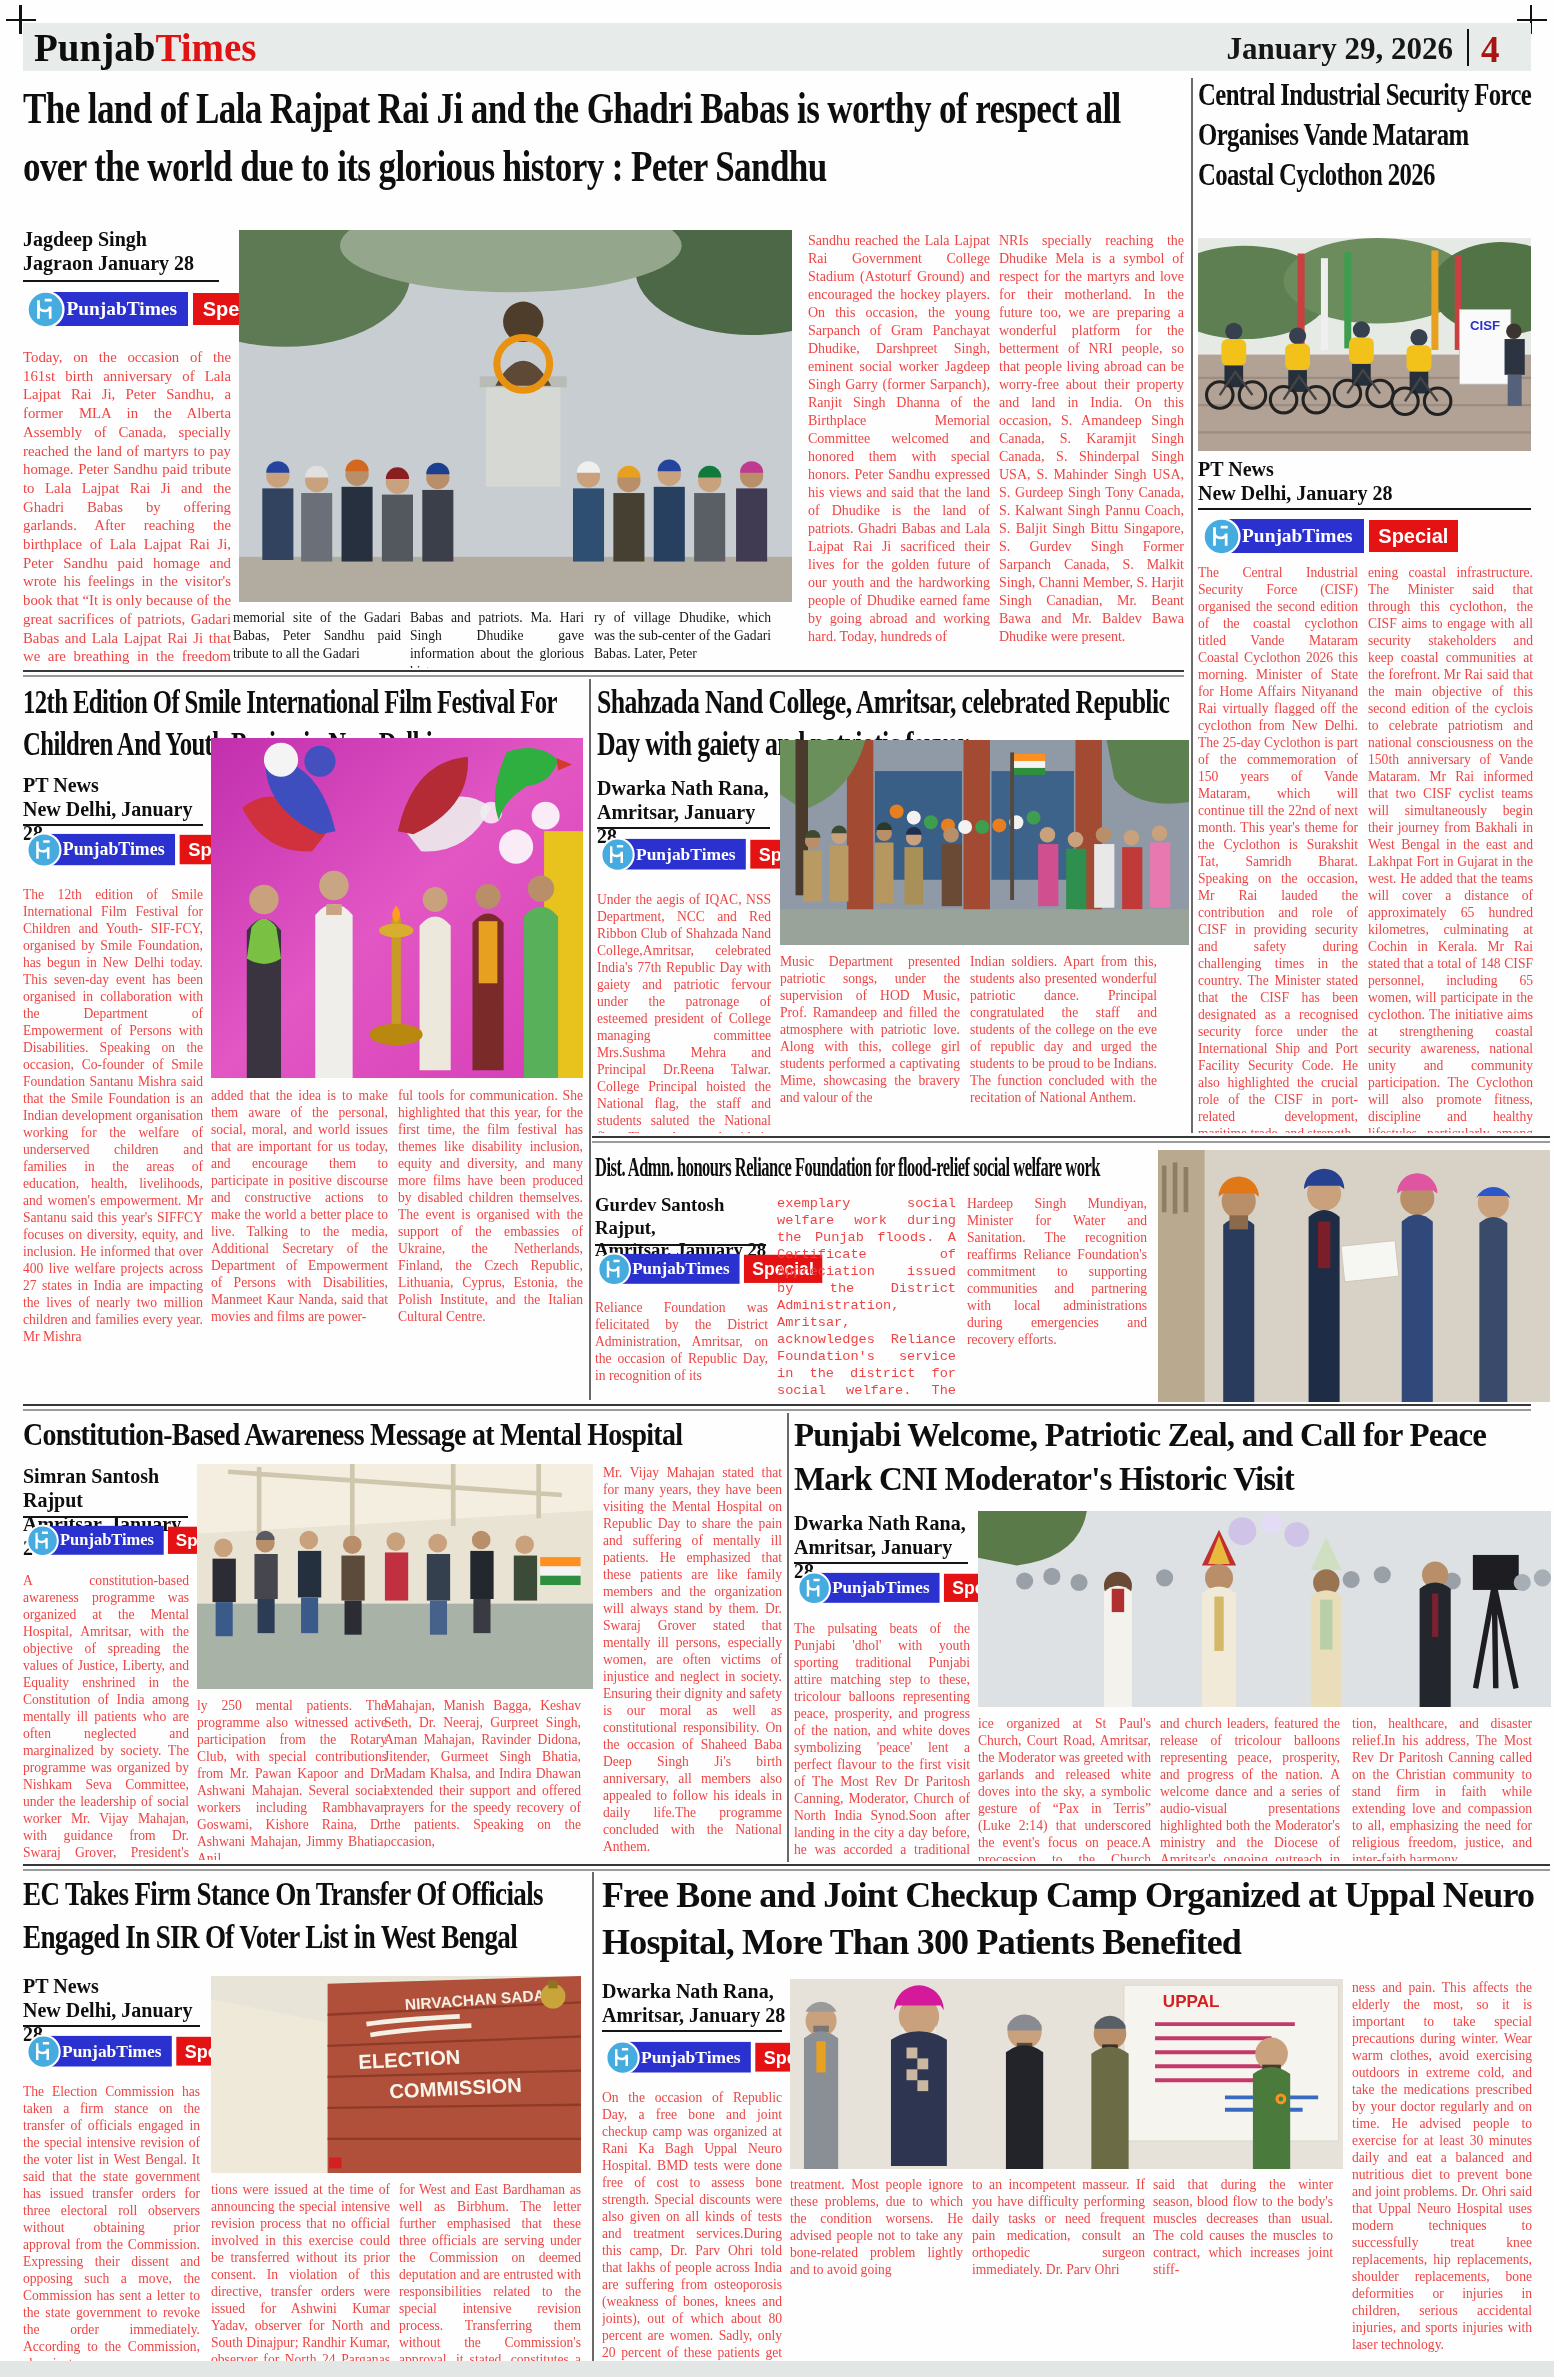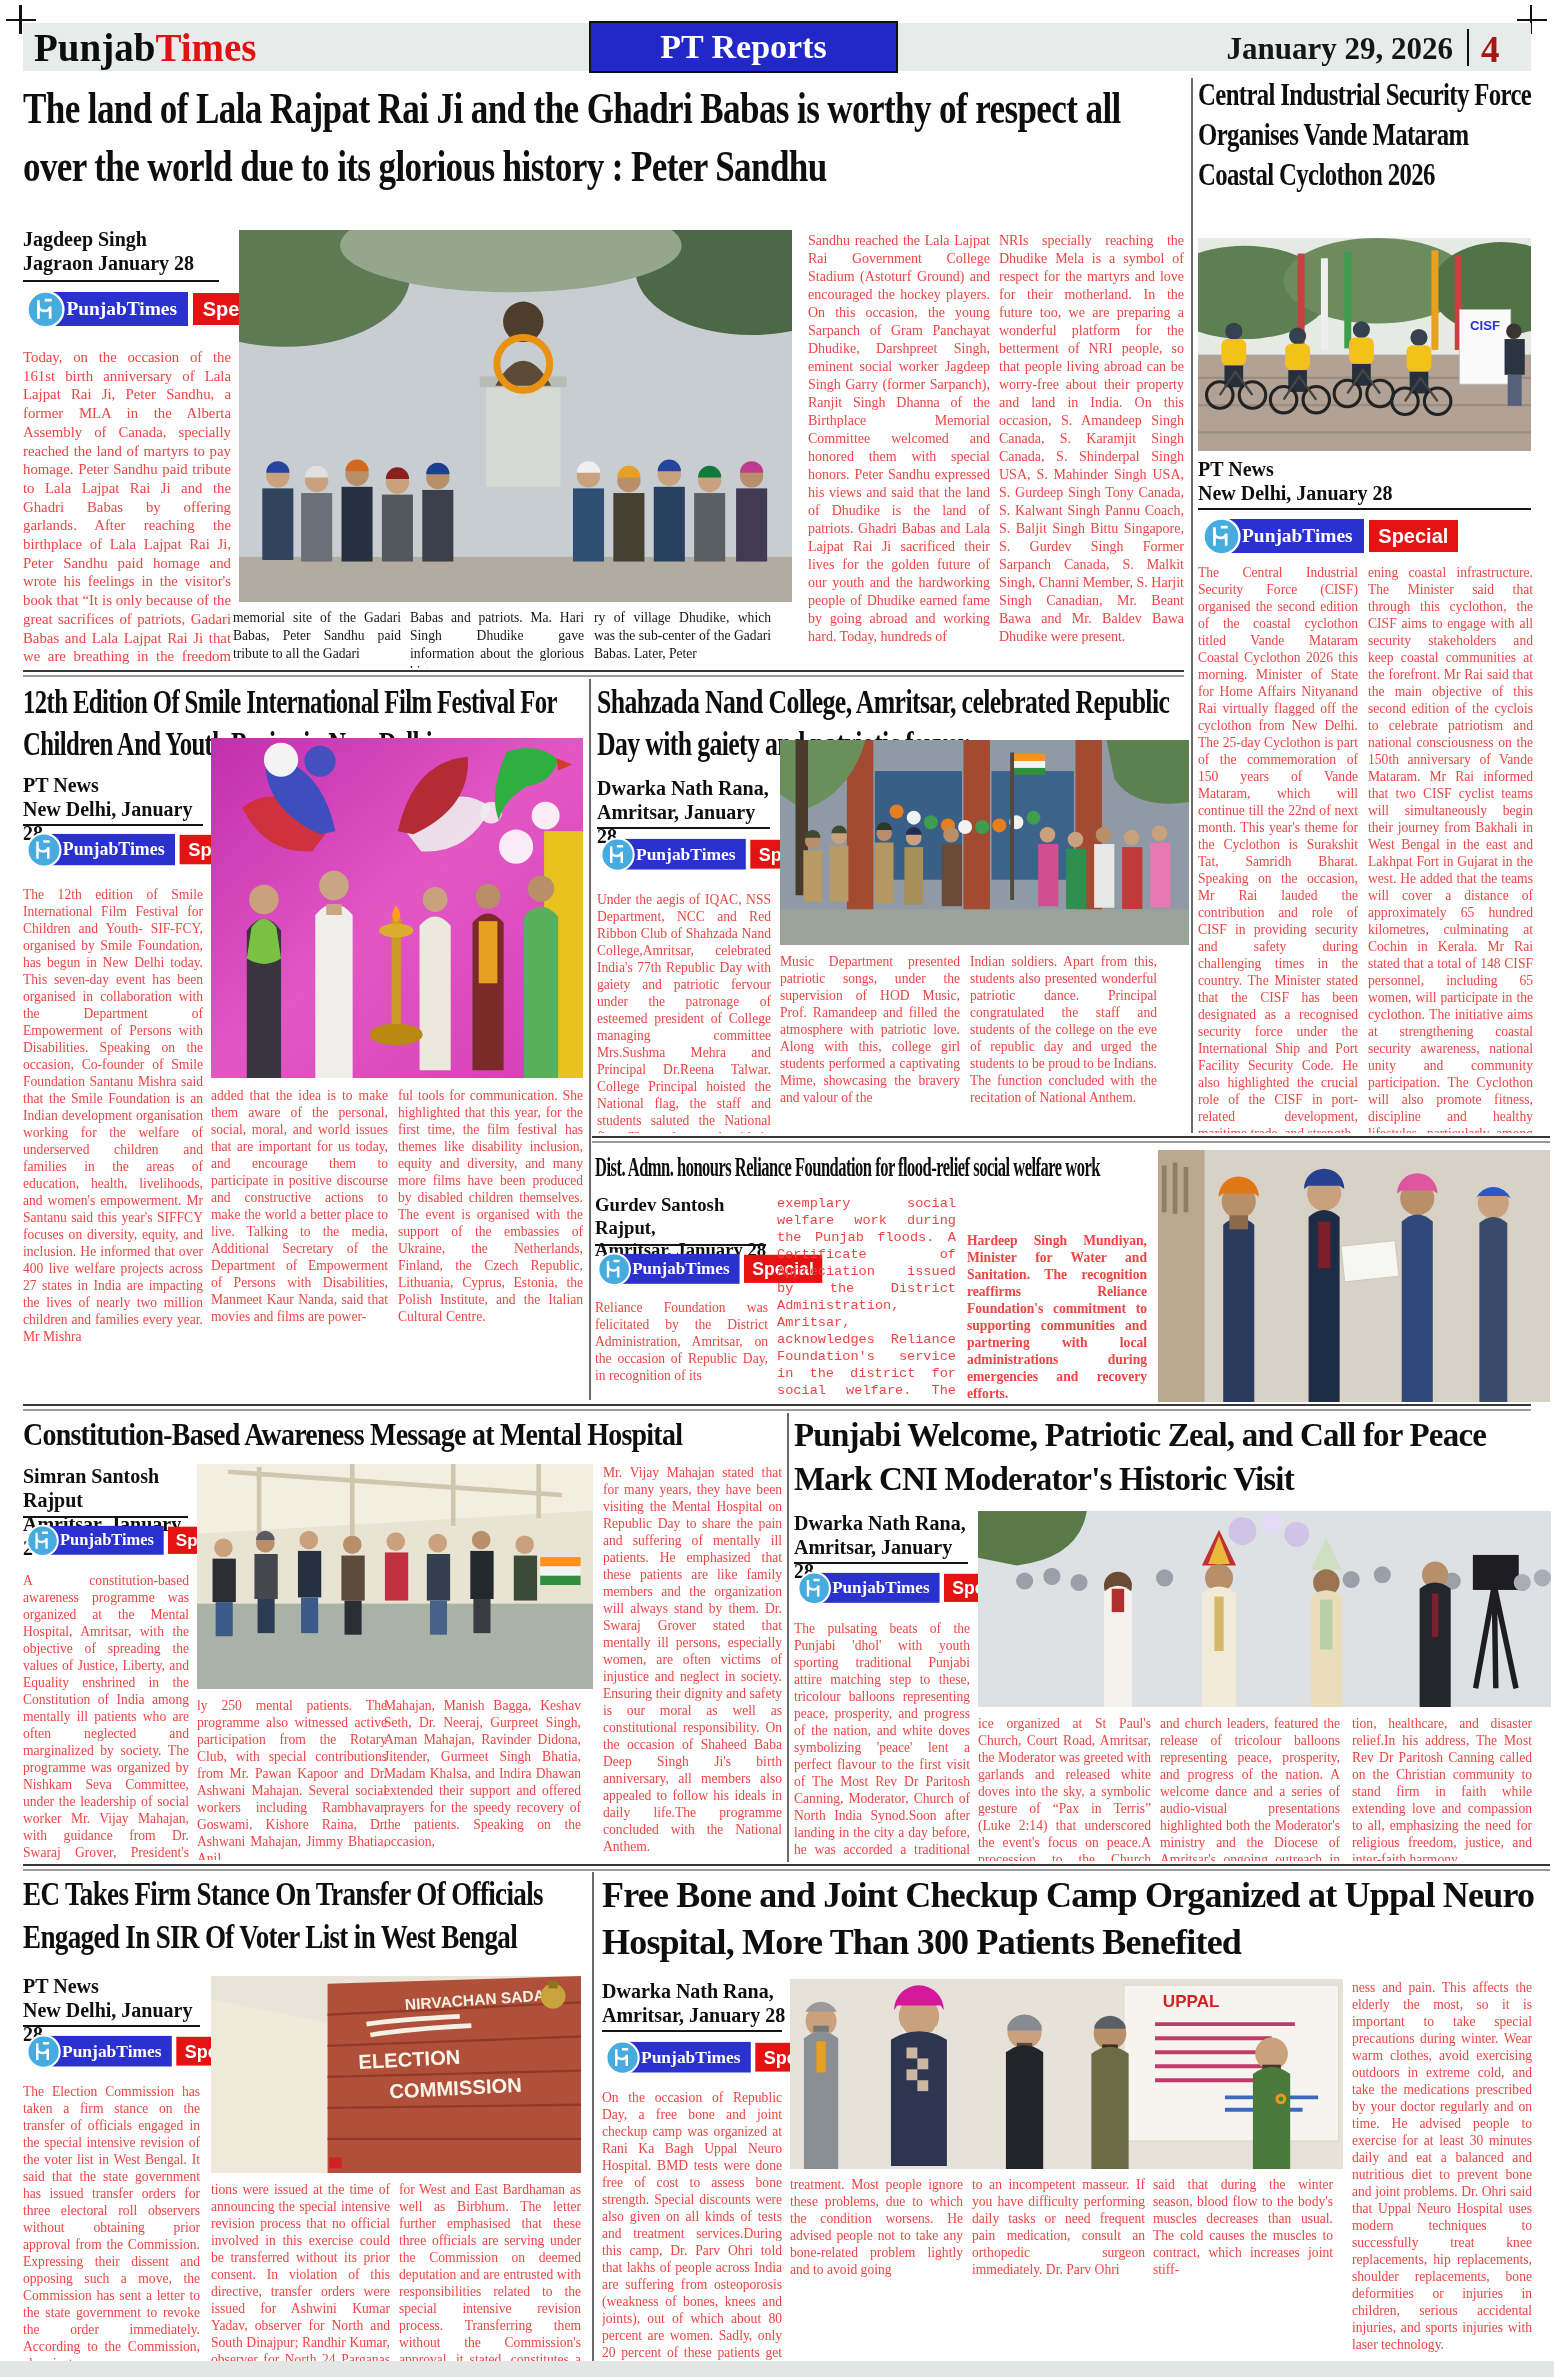--- a/index.html
+++ b/index.html
@@ -29,23 +29,20 @@
 
   <div class="abs crop" style="left:6.2px;top:18.7px;width:29.5px;height:2.3px;"></div>
   <div class="abs crop" style="left:19.4px;top:4.7px;width:2.3px;height:29.5px;"></div>
   <div class="abs crop" style="left:1517px;top:18.7px;width:29.5px;height:2.3px;"></div>
   <div class="abs crop" style="left:1530px;top:4.7px;width:2.3px;height:29.5px;"></div>
 
   <header class="abs mast" style="left:23px;top:23px;width:1508px;height:48px;">
     <div class="abs" style="left:11px;top:4.7px;font-weight:bold;font-size:39px;line-height:39px;">
       <span style="color:#0d0d0d;">Punjab</span><span style="color:#e01212;">Times</span>
     </div>
-    <div class="abs ptbox" style="left:566px;top:-1.6px;width:305px;height:48px;">
-      <span>PT Reports</span>
-    </div>
     <div class="abs" style="left:1197px;top:7.8px;width:233px;text-align:right;font-weight:bold;font-size:31px;">January 29, 2026</div>
     <div class="abs" style="left:1444px;top:6.2px;width:2.3px;height:37px;background:#111;"></div>
     <div class="abs" style="left:1458px;top:4.7px;font-weight:bold;font-size:37px;color:#a81410;">4</div>
   </header>
 
   <section>
     <h1 class="abs hl" style="left:23px;top:79px;width:1489px;font-size:45px;line-height:58px;transform:scaleX(.78);">The land of Lala Rajpat Rai Ji and the Ghadri Babas is worthy of respect all over the world due to its glorious history : Peter Sandhu</h1>
     <div class="abs by" style="left:23px;top:227px;width:208px;">
       <div>Jagdeep Singh</div>
       <div>Jagraon January 28</div>
@@ -410,21 +407,21 @@
           <svg viewBox="0 0 50 50" width="39" height="39">
             <circle cx="25" cy="25" r="23" fill="#46abdf" stroke="#fff" stroke-width="3"></circle>
             <path d="M16 13 v24 M16 20 c0 9 15 9 15 1 v16 M24 13 h9" stroke="#fff" stroke-width="3.5" fill="none"></path>
           </svg>
         </span>
       <span class="bpt">PunjabTimes</span>
       <span class="bsp">Special</span>
     </div>
     <div class="abs bt" style="left:595px;top:1299px;width:173px;height:103px;">Reliance Foundation was felicitated by the District Administration, Amritsar, on the occasion of Republic Day, in recognition of its</div>
     <div class="abs bt" style="left:777px;top:1195px;width:179px;height:207px;font-family:Liberation Mono, monospace;">exemplary social welfare work during the Punjab floods. A Certificate of Appreciation issued by the District Administration, Amritsar, acknowledges Reliance Foundation's service in the district for social welfare. The certificate was handed over by Shri</div>
-    <div class="abs bt" style="left:967px;top:1232px;width:180px;height:207px;font-weight:bold;">Hardeep Singh Mundiyan, Minister for Water and Sanitation. The recognition reaffirms Reliance Foundation's commitment to supporting communities and partnering with local administrations during emergencies and recovery efforts.</div>
+    <div class="abs bt" style="left:967px;top:1195px;width:180px;height:207px;">Hardeep Singh Mundiyan, Minister for Water and Sanitation. The recognition reaffirms Reliance Foundation's commitment to supporting communities and partnering with local administrations during emergencies and recovery efforts.</div>
     <figure class="abs" style="left:1158px;top:1150px;width:392px;height:252px;">
       <svg viewBox="0 0 505 324" width="392" height="252" preserveAspectRatio="none">
         <rect width="505" height="324" fill="#d8d1c6"></rect>
         <rect x="0" y="0" width="60" height="324" fill="#b8a98f"></rect>
         <path d="M8 20 v60 M22 16 v66 M36 22 v58" stroke="#8f7f62" stroke-width="6"></path>
         <g transform="translate(70,40)">
             <circle cx="34" cy="26" r="22" fill="#b98f6a"></circle>
             <path d="M8 20 a26 26 0 0 1 52 0 l-6 -4 h-40z" fill="#e07818"></path>
             <path d="M14 56 q20 -18 40 0 v228 h-40z" fill="#2a3c5e"></path>
             <rect x="22" y="44" width="24" height="18" fill="#8a6a4a"></rect>

